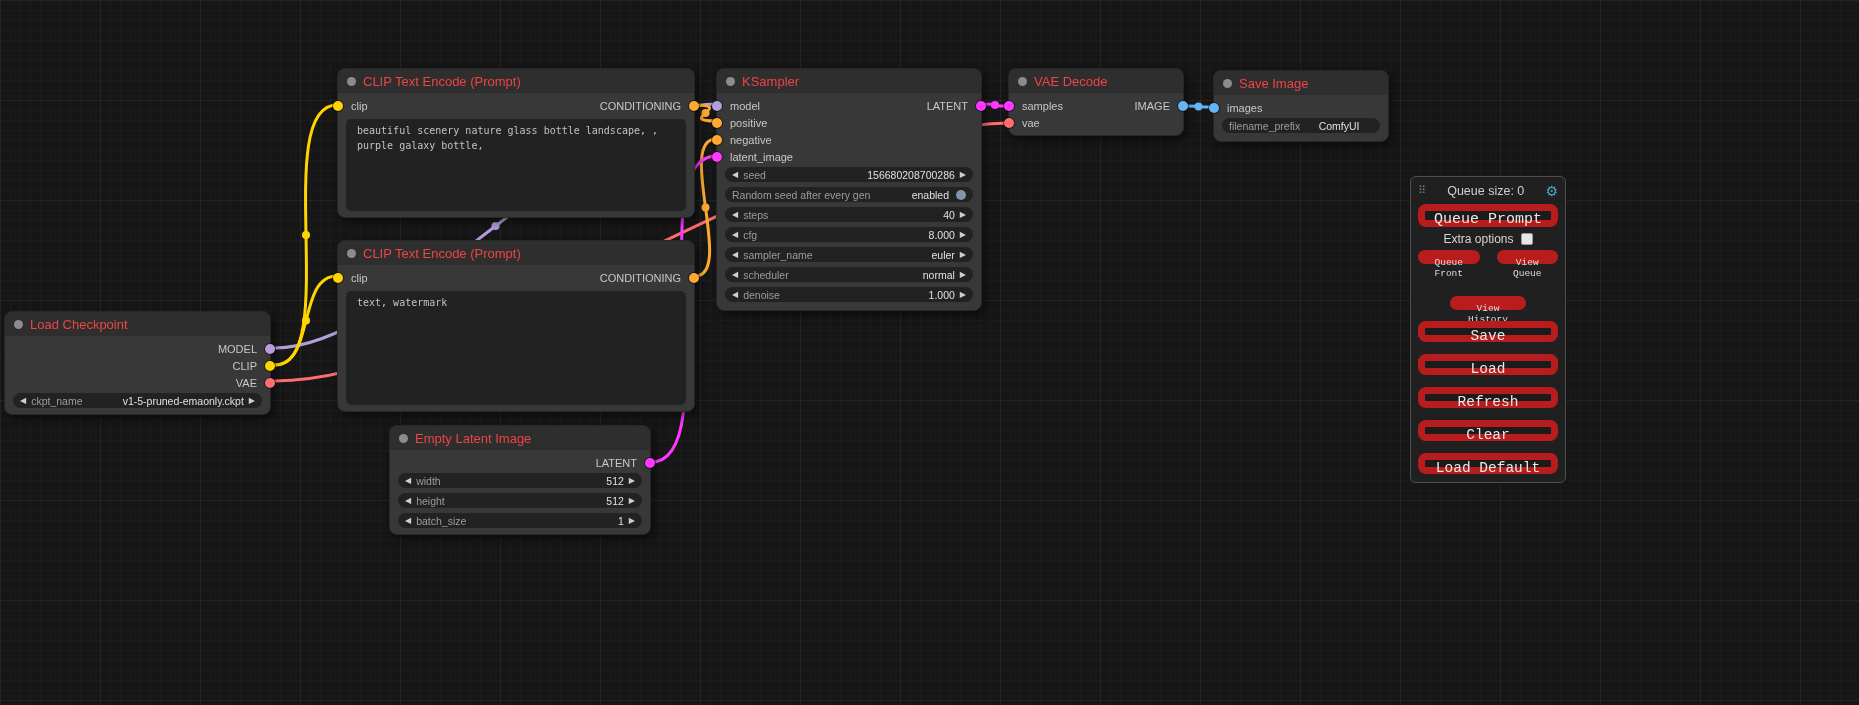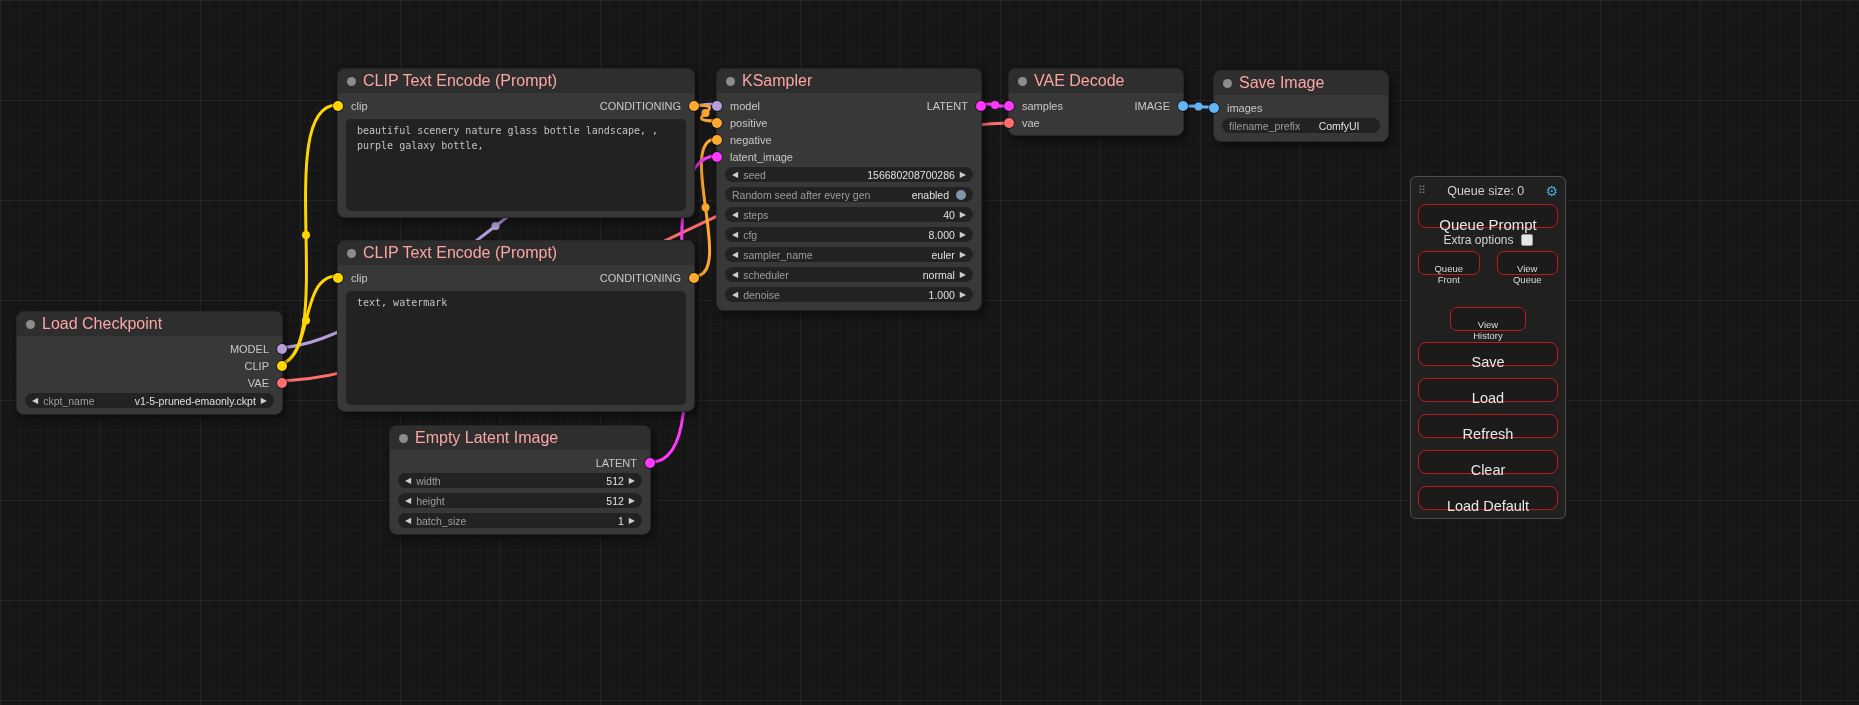--- a/index.html
+++ b/index.html
@@ -13,21 +13,21 @@
     background-size:100px 100px,100px 100px,10px 10px,10px 10px;
     font-family:"Liberation Sans",sans-serif;}
   svg.links{position:absolute;left:0;top:0;z-index:1;}
 
   
   .node{position:absolute;z-index:2;box-sizing:border-box;background:#383838;
     border:1px solid #272727;border-radius:8px;box-shadow:3px 4px 9px rgba(0,0,0,.5);}
   .title{height:24px;display:flex;align-items:center;gap:7px;padding:0 9px;
     background:#2e2e2e;border-radius:7px 7px 0 0;}
   .cdot{width:9px;height:9px;border-radius:50%;background:#8c8c8c;flex:none;}
-  .title-text{font-size:16px;color:#fca5a5;white-space:nowrap;text-align:center;}
+  .title-text{font-size:13px;color:#ef4444;white-space:nowrap;text-align:center;}
   .body{padding-top:4px;}
   .row{position:relative;height:17px;display:flex;align-items:center;font-size:11px;color:#c8c8c8;}
   .port{width:10px;height:10px;border-radius:50%;position:absolute;top:50%;
     transform:translateY(-50%);box-shadow:0 0 0 1px rgba(0,0,0,.45);}
   .port.in{left:-5px;}
   .port.out{right:-5px;}
   .in-label{margin-left:13px;white-space:nowrap;}
   .out-label{margin-left:auto;margin-right:13px;white-space:nowrap;}
   .widget{height:15px;background:#222;border-radius:8px;margin:5px 8px 0;
     display:flex;align-items:center;gap:5px;padding:0 7px;font-size:10.5px;white-space:nowrap;justify-content:center;}
@@ -43,22 +43,22 @@
     white-space:pre-wrap;overflow:hidden;box-sizing:border-box;}
 
   
   .queue-panel{position:absolute;left:1410px;top:176px;width:156px;z-index:3;box-sizing:border-box;
     background:#202020;border:1px solid #4e4e4e;border-radius:6px;padding:5px 7px 8px;
     display:flex;flex-direction:column;}
   .qp-header{display:flex;align-items:center;height:17px;color:#cfcfcf;font-size:12.5px;}
   .drag-handle{color:#7a7a7a;font-size:11px;cursor:grab;flex:none;}
   .qp-title{flex:1;text-align:center;}
   .gear{color:#4da6ce;font-size:14px;cursor:pointer;flex:none;}
-  .qp-btn{background:#1b1b1b;border:1px solid #b91c1c;border-radius:8px;color:#e8e8e8;
-    font-family:Liberation Sans, sans-serif;cursor:pointer;padding:11px;}
+  .qp-btn{background:#1b1b1b;border:7px solid #b91c1c;border-radius:8px;color:#e8e8e8;
+    font-family:Liberation Mono, monospace;cursor:pointer;padding:0;}
   .qp-btn.big{height:23px;font-size:15px;margin-top:5px;}
   .extra-row{display:flex;align-items:center;justify-content:center;gap:7px;
     margin-top:5px;height:14px;color:#d5d5d5;font-size:12px;}
   .checkbox{width:10px;height:10px;background:#e6e6e6;border:1px solid #9a9a9a;border-radius:2px;cursor:pointer;}
   .small-row{display:flex;gap:17px;margin-top:4px;}
   .small-row.center{justify-content:center;}
   .qp-btn.small{flex:1;height:13px;font-size:9.5px;border-radius:7px;color:#dcdcdc;}
   .small-row.center .qp-btn.small{flex:0 0 76px;margin-top:28px;}
   .qp-btn.med{height:21px;font-size:14.5px;margin-top:12px;}
   .qp-btn.med.gap{margin-top:11px;}
@@ -82,21 +82,21 @@
       <path d="M 695 276 C 735 276 676 139 716 139" stroke="#ffa931" stroke-width="3" fill="none" stroke-linecap="round"></path>
       <circle cx="705.5" cy="207.5" r="4" fill="#ffa931"></circle>
       <path d="M 651 462 C 729.2068571162401 462 637.7931428837599 156 716 156" stroke="#ff38ff" stroke-width="3" fill="none" stroke-linecap="round"></path>
       <circle cx="683.5" cy="309" r="4" fill="#ff38ff"></circle>
       <path d="M 982 104 C 1022 104 968 106 1008 106" stroke="#ff38ff" stroke-width="3" fill="none" stroke-linecap="round"></path>
       <circle cx="995" cy="105" r="4" fill="#ff38ff"></circle>
       <path d="M 1184 106 C 1224 106 1173 107 1213 107" stroke="#64b5f6" stroke-width="3" fill="none" stroke-linecap="round"></path>
       <circle cx="1198.5" cy="106.5" r="4" fill="#64b5f6"></circle>
     </svg>
 
-  <div class="node" style="left:16px;top:311px;width:267px;height:104px">
+  <div class="node" style="left:4px;top:311px;width:267px;height:104px">
     <div class="title">
       <span class="cdot"></span>
       <span class="title-text">Load Checkpoint</span>
     </div>
     <div class="body">
       <div class="row">
         <span class="out-label">MODEL</span>
         <span class="port out" style="background: rgb(179, 157, 219);"></span>
       </div>
       <div class="row">

